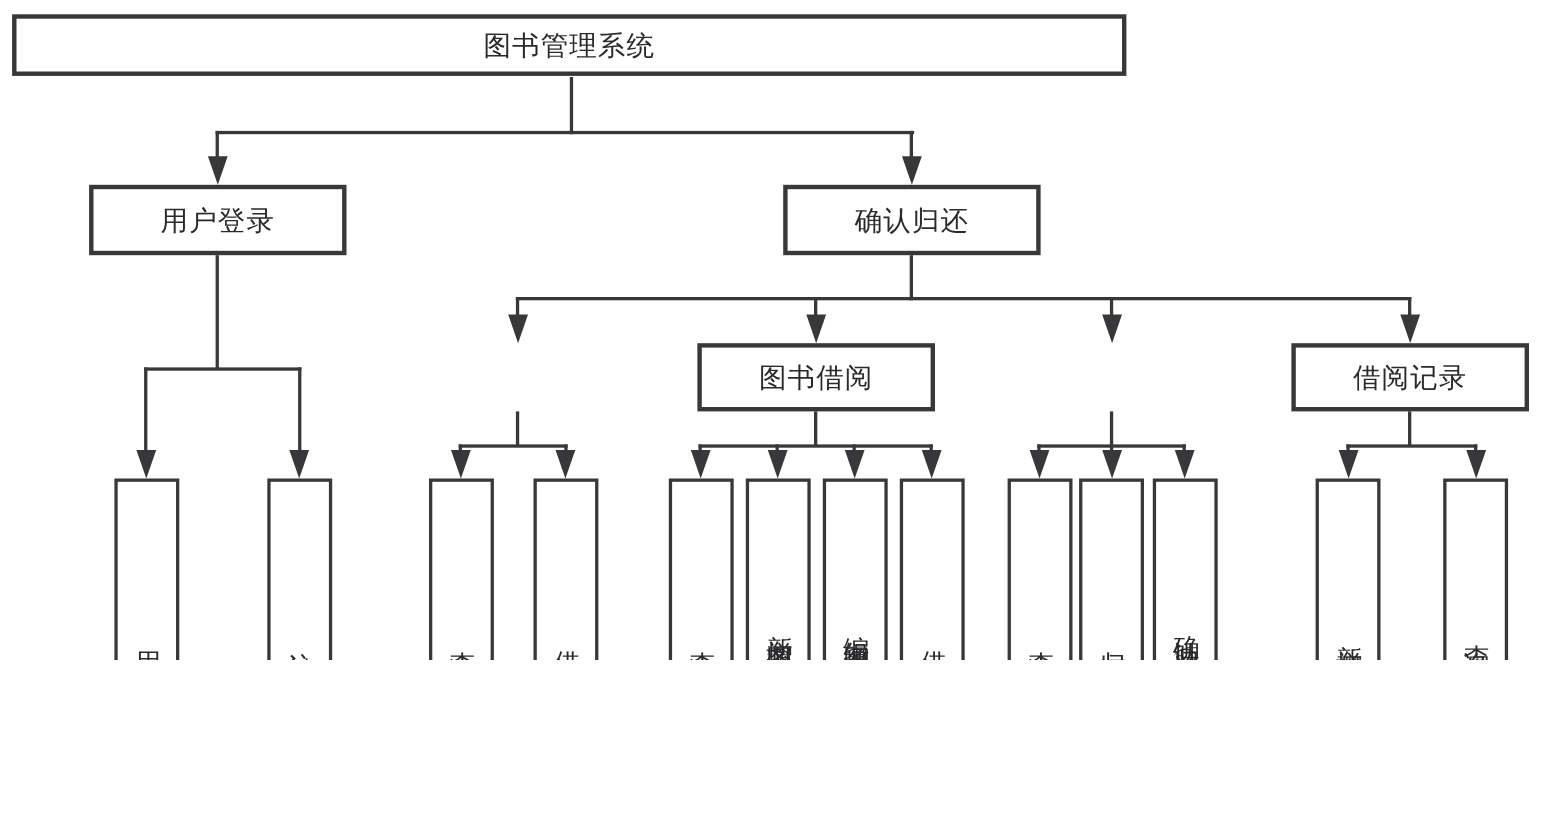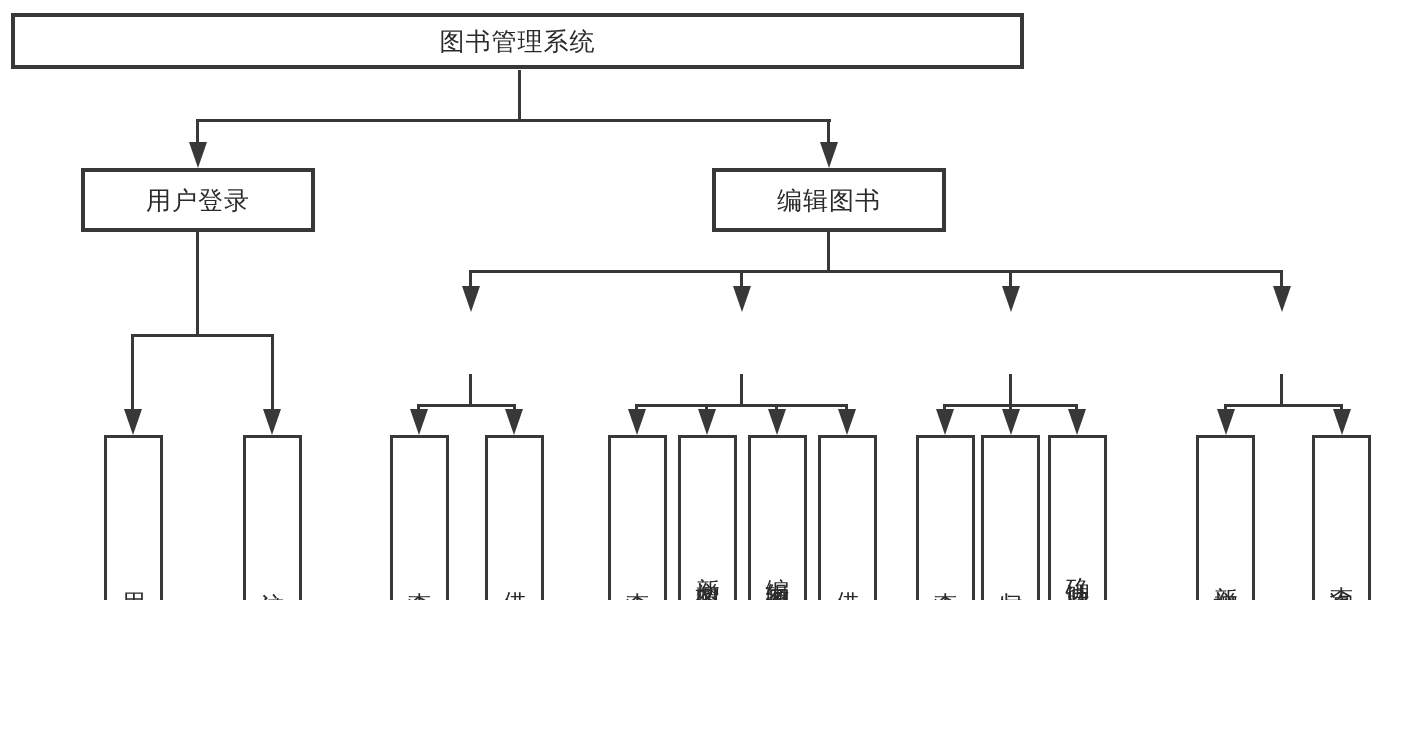--- a/index.html
+++ b/index.html
@@ -30,22 +30,24 @@
   }
 </style>
 </head>
 <body>
 
 <div class="canvas">
 
   <div class="box hbox" style="left:11px;top:13px;width:1013px;height:56px">图书管理系统</div>
 
   <div class="box hbox" style="left:81px;top:168px;width:234px;height:64px">用户登录</div>
-  <div class="box hbox" style="left:712px;top:168px;width:234px;height:64px">编辑图书</div>
+  <div class="box hbox" style="left:712px;top:168px;width:234px;height:64px">确认归还</div>
 
+  <div class="box hbox" style="left:634px;top:312px;width:216px;height:62px">图书借阅</div>
+  <div class="box hbox" style="left:1174px;top:312px;width:216px;height:62px">借阅记录</div>
 
   <div class="box vbox" style="left:104px;top:435px;width:59px;height:300px">用户登录</div>
   <div class="box vbox" style="left:243px;top:435px;width:59px;height:300px">注销登录</div>
 
   <div class="box vbox" style="left:390px;top:435px;width:59px;height:300px">查询图书</div>
   <div class="box vbox" style="left:485px;top:435px;width:59px;height:300px">借阅图书</div>
 
   <div class="box vbox" style="left:608px;top:435px;width:59px;height:300px">查询图书</div>
   <div class="box vbox" style="left:678px;top:435px;width:59px;height:300px">新增图书（管理员）</div>
   <div class="box vbox" style="left:748px;top:435px;width:59px;height:300px">编辑图书（管理员）</div>

